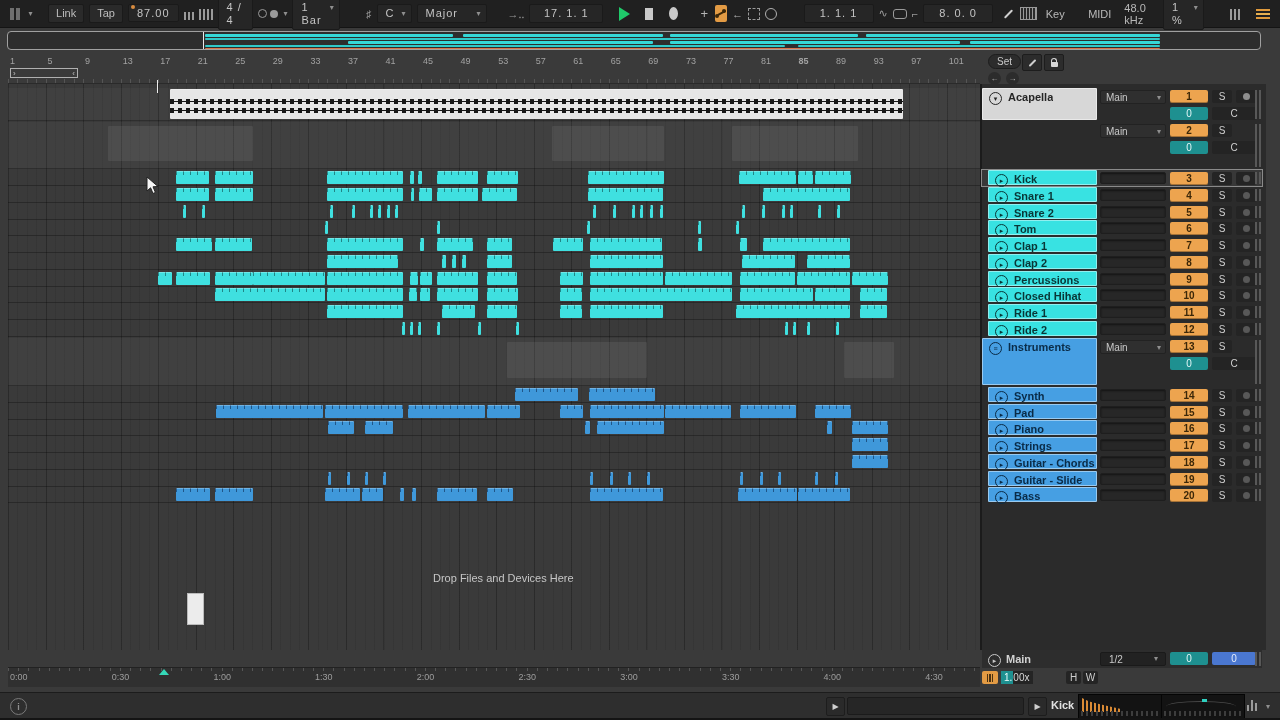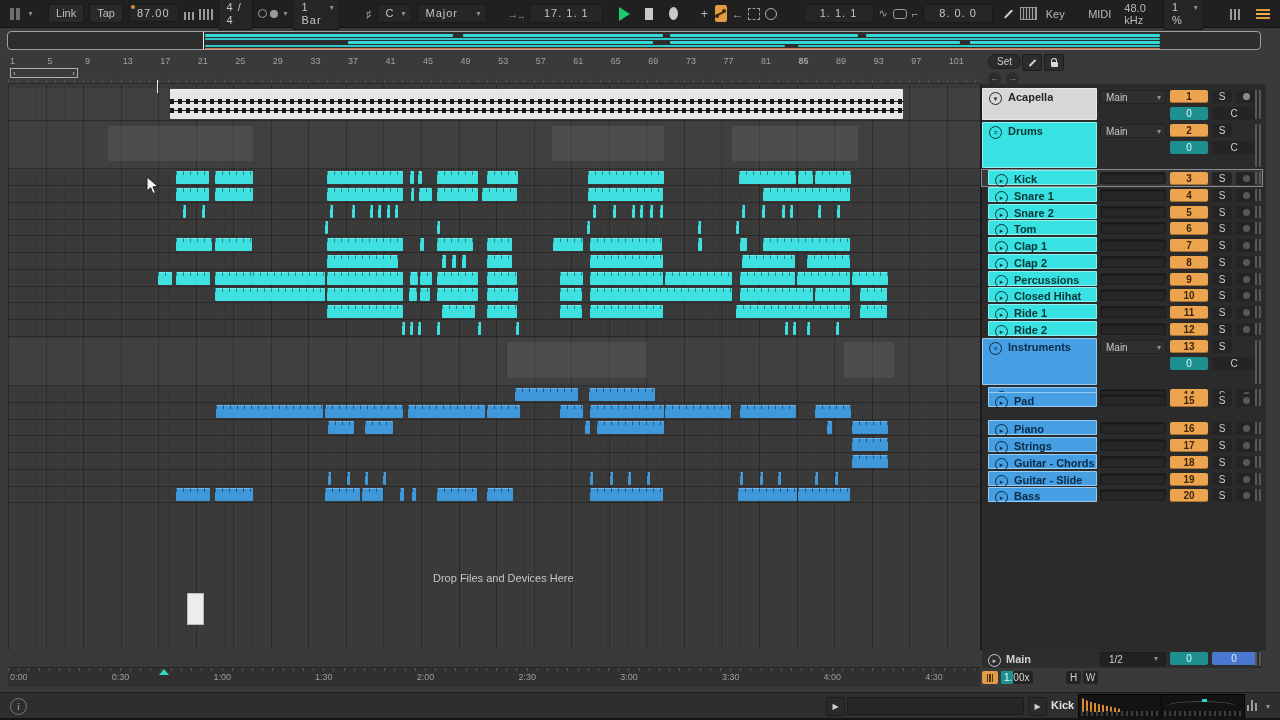--- a/index.html
+++ b/index.html
@@ -511,24 +511,20 @@
         <div class="cbox numbox">1</div>
         <div class="cbox solobox">S</div>
         <div class="cbox armbox lit">
           <i></i>
         </div>
         <div class="cbox volbox">0</div>
         <div class="cbox panbox">C</div>
         <div class="meters"></div>
       </div>
       <div class="trk group" style="top: 38px; height: 47px;">
-        <div class="tname cyan">
-          <div class="tico">≡</div>
-          <div class="tlabel">Drums</div>
-        </div>
         <div class="cbox routing">Main<span class="caret" style="position: absolute; right: 4px; top: 2px;">▾</span></div>
         <div class="cbox numbox">2</div>
         <div class="cbox solobox">S</div>
         <div class="cbox volbox">0</div>
         <div class="cbox panbox">C</div>
         <div class="meters"></div>
       </div>
       <div class="trk child sel" style="top: 86px; height: 16px;">
         <div class="tname cyan">
           <div class="tico">▸</div>
@@ -677,21 +673,21 @@
           <div class="tlabel">Synth</div>
         </div>
         <div class="cbox inbox"></div>
         <div class="cbox numbox">14</div>
         <div class="cbox solobox">S</div>
         <div class="cbox armbox">
           <i></i>
         </div>
         <div class="meters"></div>
       </div>
-      <div class="trk child" style="top: 308px; height: 16px; padding-left: 10px;">
+      <div class="trk child" style="top: 320px; height: 16px; padding-left: 10px;">
         <div class="tname blue">
           <div class="tico">▸</div>
           <div class="tlabel">Pad</div>
         </div>
         <div class="cbox inbox"></div>
         <div class="cbox numbox">15</div>
         <div class="cbox solobox">S</div>
         <div class="cbox armbox">
           <i></i>
         </div>

